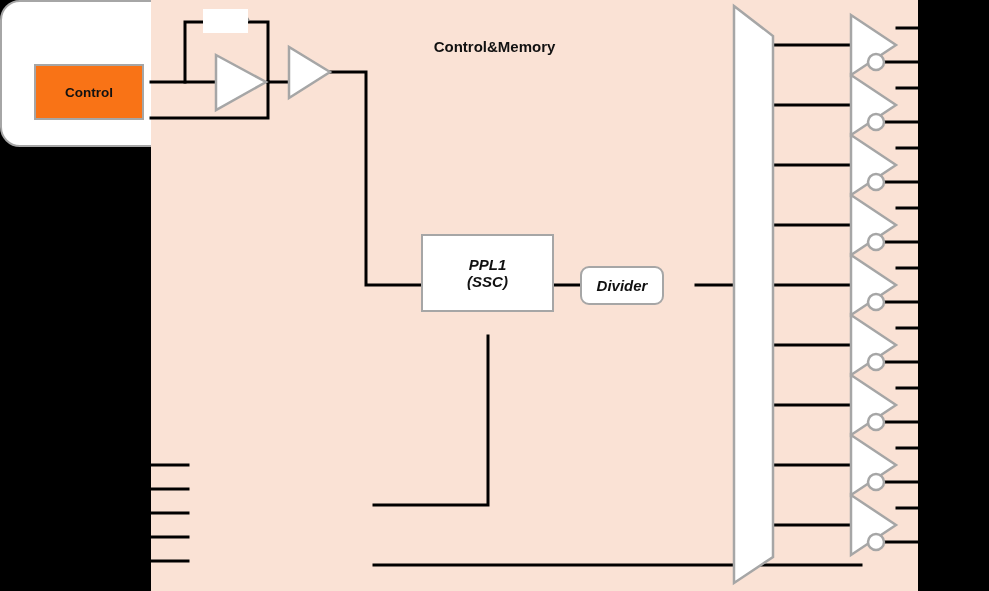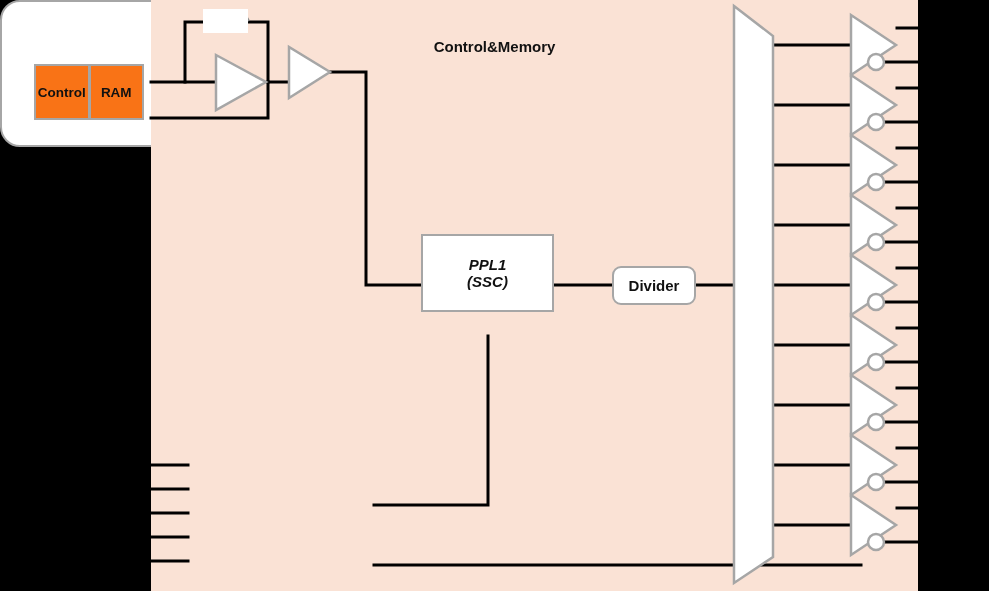--- a/index.html
+++ b/index.html
@@ -4,21 +4,21 @@
 <style>
   html,body{margin:0;padding:0;background:#000;}
   body{font-family:"Liberation Sans", sans-serif;}
   #stage{position:relative;width:989px;height:591px;background:#000;overflow:hidden;}
   #chip{position:absolute;left:151px;top:0px;width:767px;height:591px;background:#fae2d5;}
   svg.layer{position:absolute;left:0;top:0;width:989px;height:591px;overflow:visible;}
   .blk{position:absolute;background:#ffffff;border:2px solid #a6a6a6;box-sizing:border-box;
        display:flex;align-items:center;justify-content:center;text-align:center;
        font-weight:bold;color:#111;line-height:1.15;}
   #pll{left:421px;top:234px;width:133px;height:78px;font-size:15px;font-style:italic;}
-  #divider{left:612px;top:266px;width:84px;height:39px;border-radius:9px;font-size:15px;}
+  #divider{left:580px;top:266px;width:84px;height:39px;border-radius:9px;font-size:15px;font-style:italic;}
   #ctrlmem{left:188px;top:438px;width:186px;height:143px;border-radius:20px;
            display:block;background:#fff;border:2px solid #a6a6a6;}
   #ctrlmem .title{position:absolute;left:0;top:38px;width:100%;text-align:center;
                   font-size:15px;font-weight:bold;color:#111;}
   #subrow{position:absolute;left:34px;top:64px;width:110px;height:56px;display:flex;}
   #subrow .sub{flex:1;border:2px solid #a6a6a6;box-sizing:border-box;background:#f97316;
                display:flex;align-items:center;justify-content:center;
                font-size:13.5px;font-weight:bold;color:#111;}
   #subrow .sub.right{border-left:1px solid #a6a6a6;}
   #res{position:absolute;left:203px;top:9px;width:45px;height:24px;background:#fff;}
@@ -163,19 +163,16 @@
   <div class="blk" id="divider">
     <span>Divider</span>
   </div>
 
   <div id="ctrlmem">
     <div class="title">Control&amp;Memory</div>
     <div id="subrow">
       <div class="sub">
         <span>Control</span>
       </div>
-      <div class="sub right">
-        <span>RAM</span>
-      </div>
     </div>
   </div>
 
 </div>
 
 </body></html>

